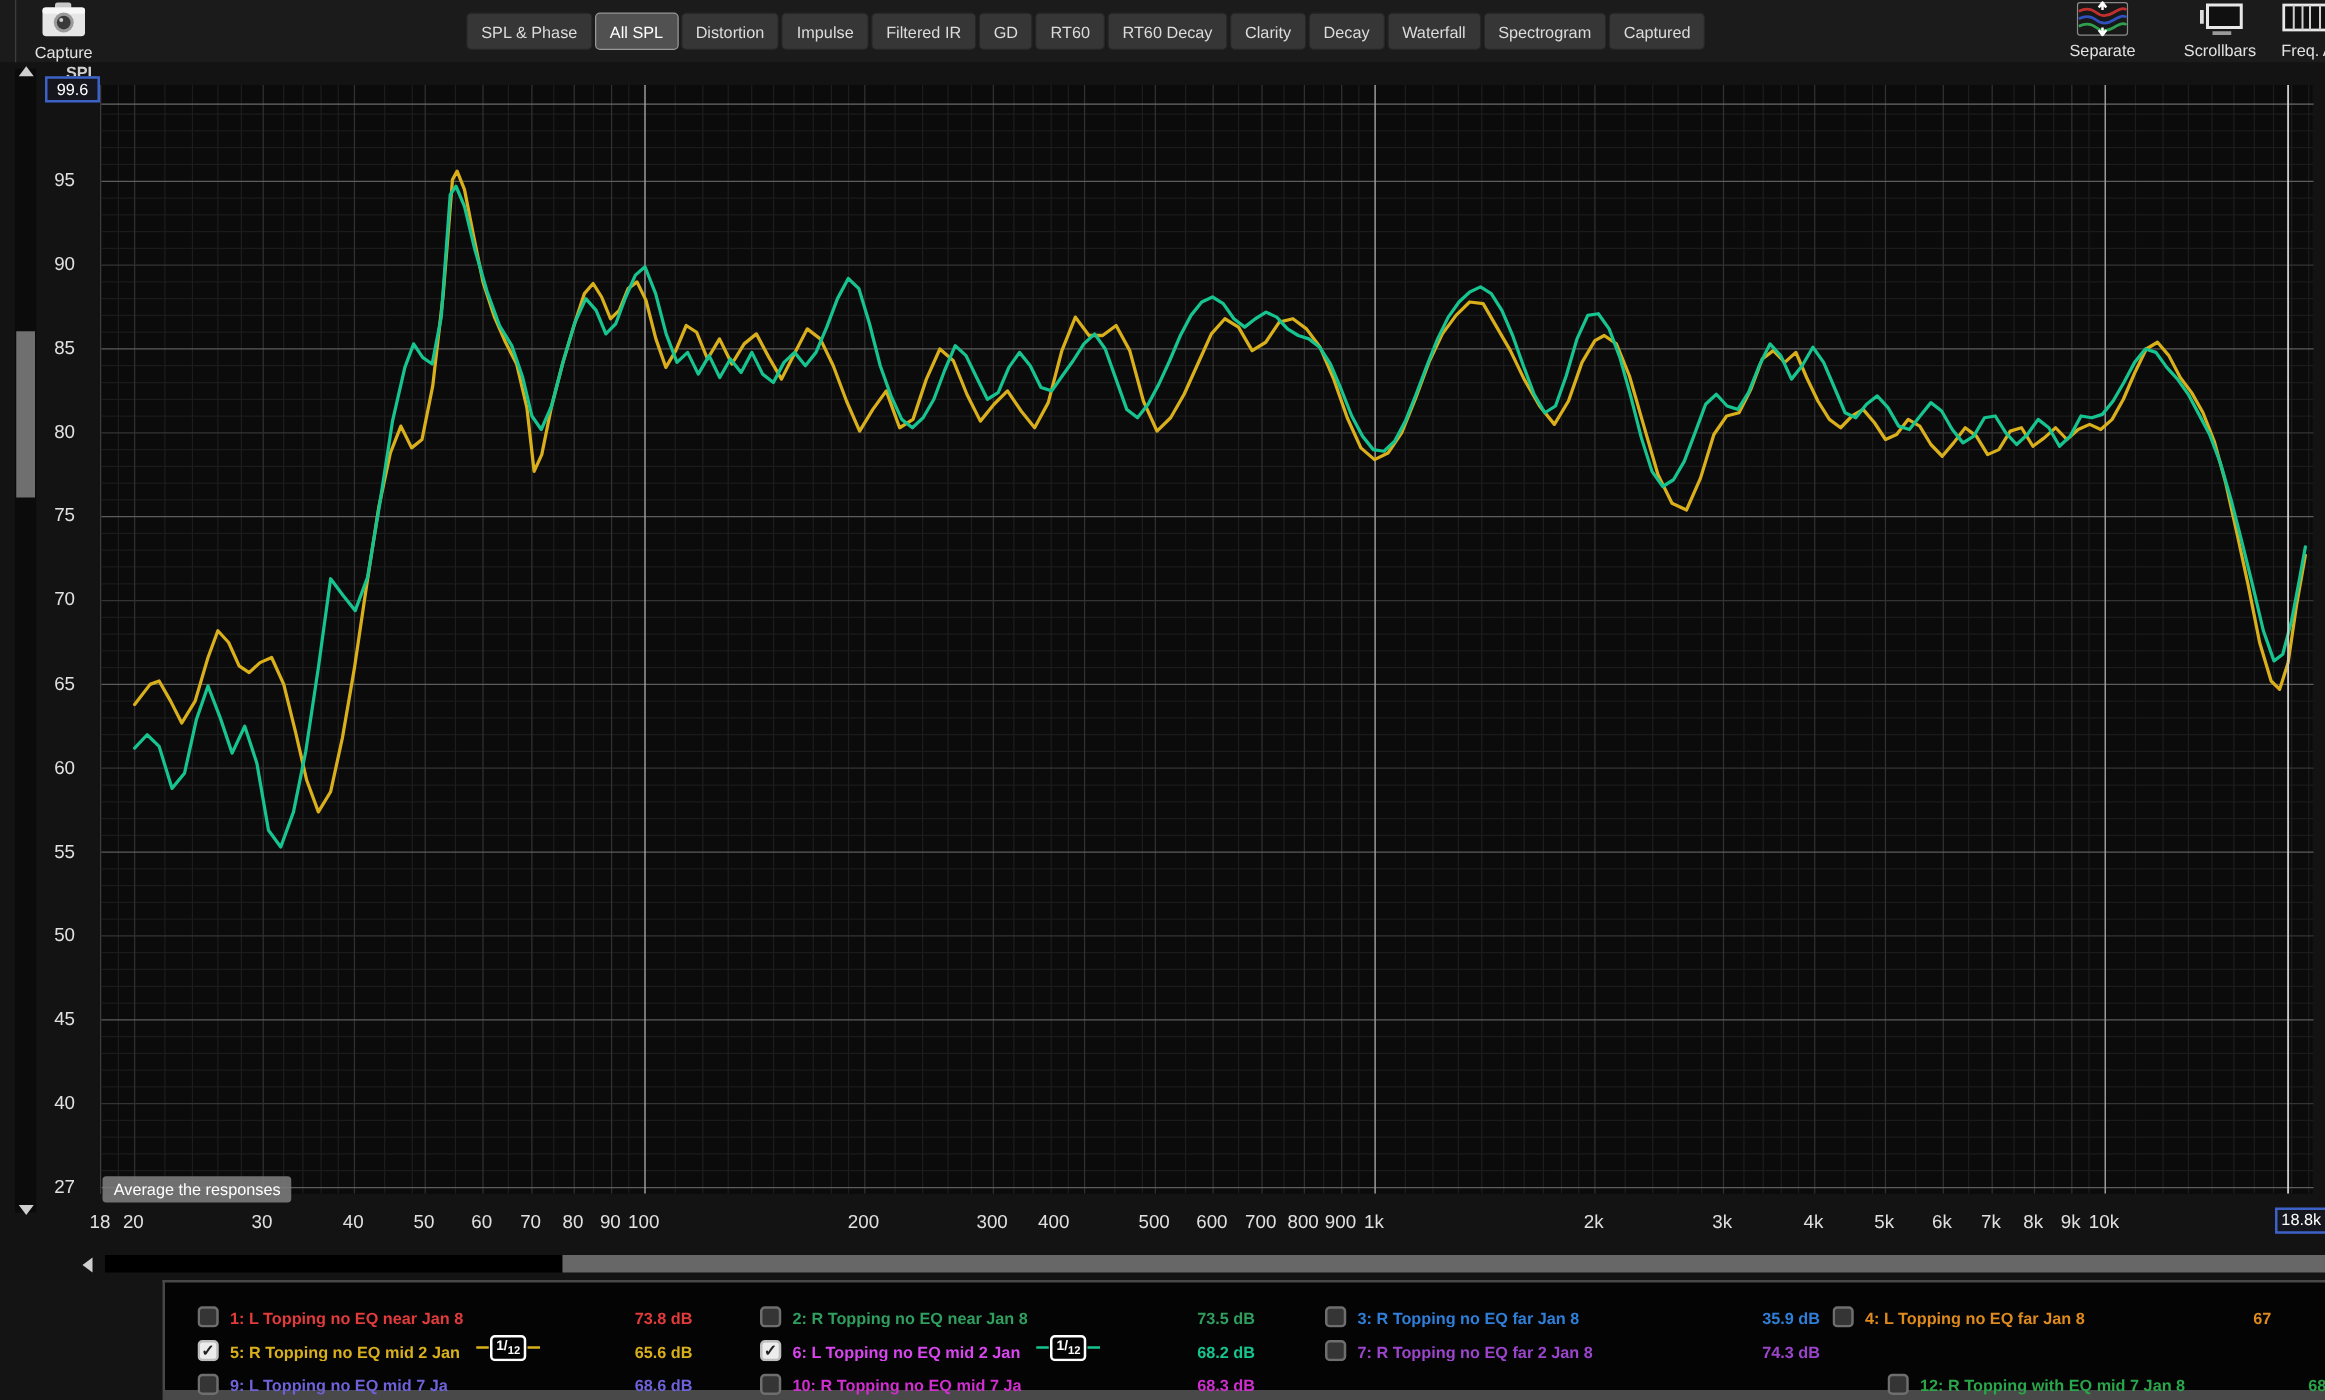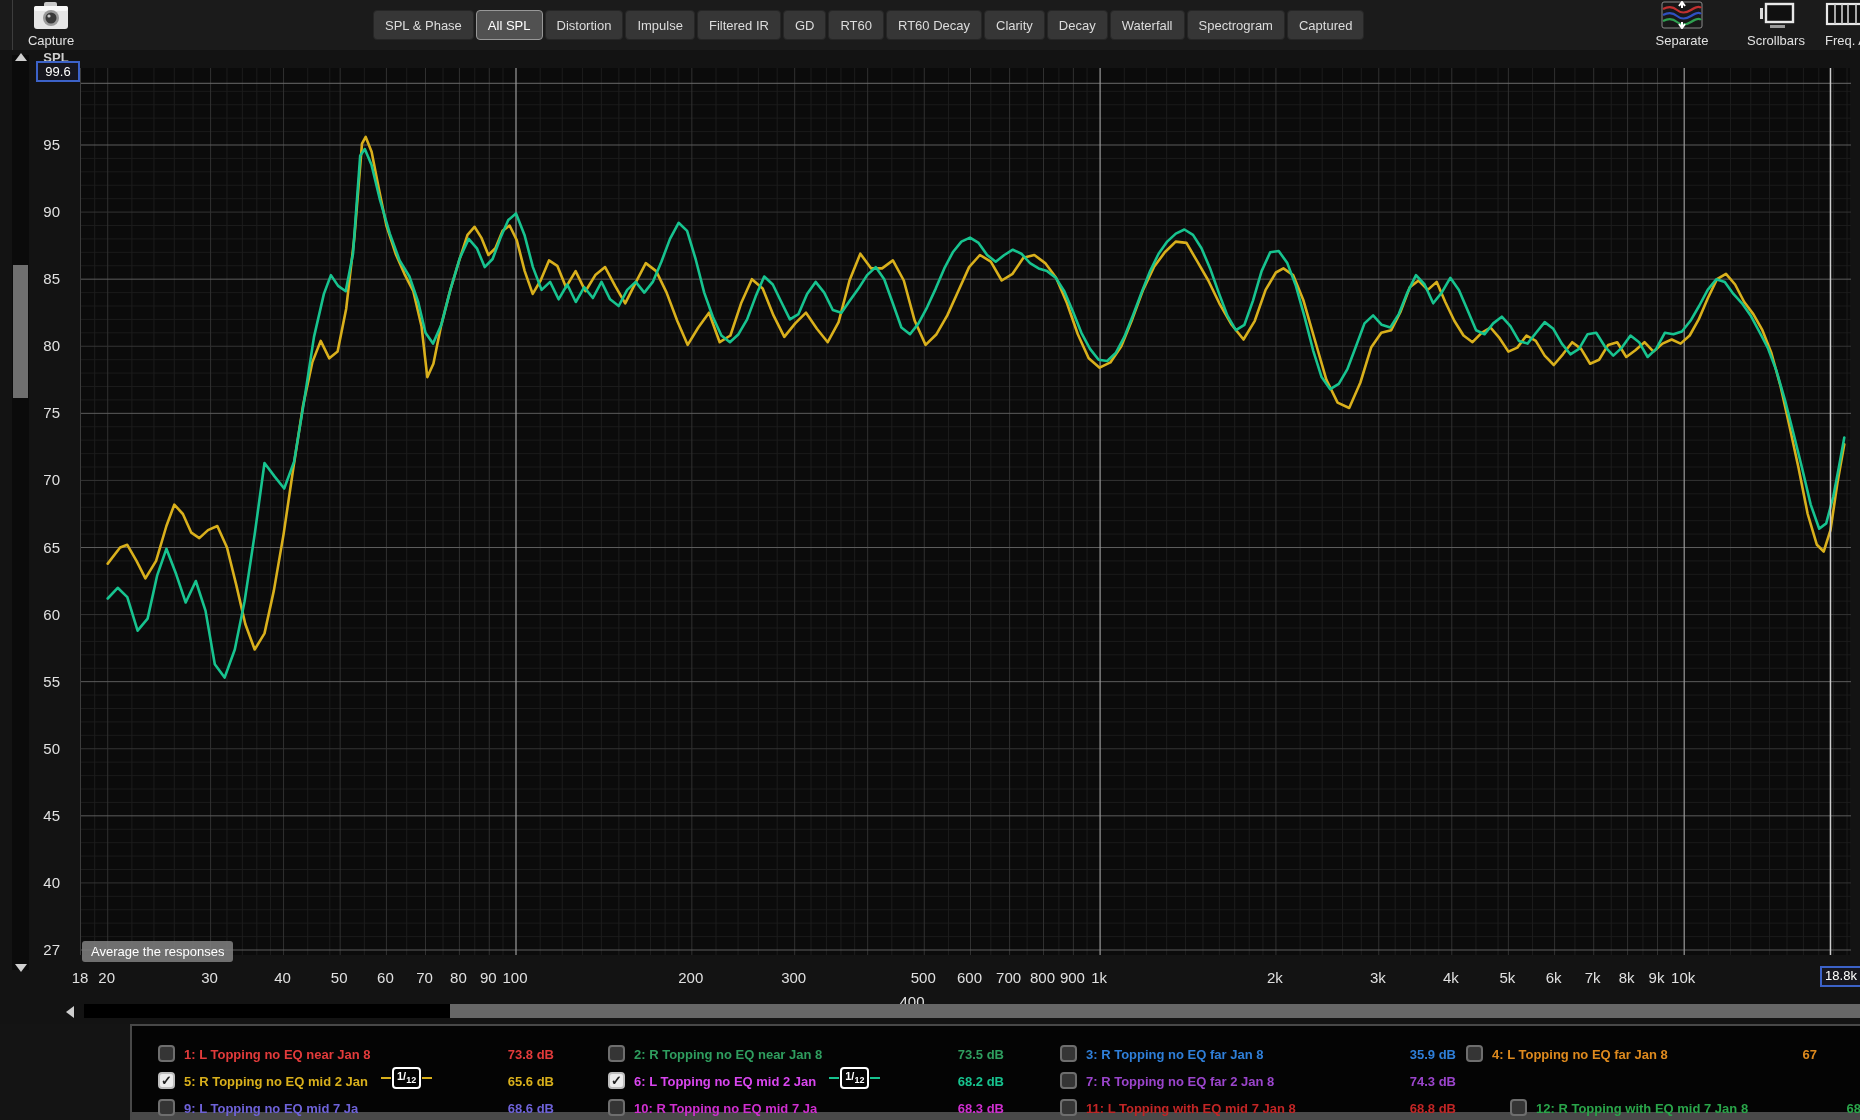--- a/index.html
+++ b/index.html
@@ -25,21 +25,21 @@
   #graph-panel { position:absolute; left:0; top:50px; width:1860px; height:974px; background:#131313; }
 
   #v-scrollbar { position:absolute; left:12px; top:5px; width:17px; height:915px; background:#0b0b0b; }
   #v-thumb { position:absolute; left:1px; top:210px; width:15px; height:133px; background:#6f6f6f; }
   .arr-up { position:absolute; left:3px; top:-2px; width:0; height:0;
             border-left:6px solid transparent; border-right:6px solid transparent; border-bottom:8px solid #cfcfcf; }
   .arr-down { position:absolute; left:3px; bottom:-2px; width:0; height:0;
             border-left:6px solid transparent; border-right:6px solid transparent; border-top:8px solid #cfcfcf; }
 
   #y-axis-title { position:absolute; left:34px; top:0px; width:44px; height:13px; overflow:hidden;
-                  color:#cfcfcf; font-size:13px; font-weight:bold; text-align:center; }
+                  color:#cfcfcf; font-size:13px; font-weight:bold; text-align:right; }
   #y-max-box { position:absolute; left:36px; top:11px; width:44px; height:21px; background:#16161e;
                border:2px solid #3c62c8; color:#fff; font-size:13px; text-align:center; line-height:17px; }
 
   #y-ticks { position:absolute; left:0; top:18px; width:64px; height:920px; }
   .y-tick { position:absolute; right:4px; width:60px; text-align:right; color:#e0e0e0; font-size:15px; }
 
   #plot-wrap { position:absolute; left:80px; top:18px; width:1770px; height:887px; background:#0b0b0b;
                border-left:1px solid #3c3c3c; }
   #plot-svg { position:absolute; left:0; top:0; }
 
@@ -346,21 +346,21 @@
       <span class="x-tick" style="left: 129.6px;">30</span>
       <span class="x-tick" style="left: 202.6px;">40</span>
       <span class="x-tick" style="left: 259.2px;">50</span>
       <span class="x-tick" style="left: 305.4px;">60</span>
       <span class="x-tick" style="left: 344.5px;">70</span>
       <span class="x-tick" style="left: 378.4px;">80</span>
       <span class="x-tick" style="left: 408.3px;">90</span>
       <span class="x-tick" style="left: 435px;">100</span>
       <span class="x-tick" style="left: 610.8px;">200</span>
       <span class="x-tick" style="left: 713.7px;">300</span>
-      <span class="x-tick" style="left: 832px; margin-top: 24px;">400</span>
+      <span class="x-tick" style="left: 763px;">400</span>
       <span class="x-tick" style="left: 843.3px;">500</span>
       <span class="x-tick" style="left: 889.5px;">600</span>
       <span class="x-tick" style="left: 928.6px;">700</span>
       <span class="x-tick" style="left: 962.5px;">800</span>
       <span class="x-tick" style="left: 992.4px;">900</span>
       <span class="x-tick" style="left: 1019.1px;">1k</span>
       <span class="x-tick" style="left: 1194.9px;">2k</span>
       <span class="x-tick" style="left: 1297.8px;">3k</span>
       <span class="x-tick" style="left: 1370.8px;">4k</span>
       <span class="x-tick" style="left: 1427.4px;">5k</span>
@@ -425,25 +425,20 @@
     <div class="lg-item" style="left: 928px; top: 12px; width: 396px;">
       <span class="lg-check"></span>
       <span class="lg-label" style="color: rgb(47, 127, 217);">3: R Topping no EQ far Jan 8</span>
       <span class="lg-value" style="color: rgb(47, 127, 217);">35.9 dB</span>
     </div>
     <div class="lg-item" style="left: 928px; top: 39px; width: 396px;">
       <span class="lg-check"></span>
       <span class="lg-label" style="color: rgb(155, 69, 204);">7: R Topping no EQ far 2 Jan 8</span>
       <span class="lg-value" style="color: rgb(155, 69, 204);">74.3 dB</span>
     </div>
-    <div class="lg-item" style="left: 928px; top: 66px; width: 396px;">
-      <span class="lg-check"></span>
-      <span class="lg-label" style="color: rgb(194, 38, 38);">11: L Topping with EQ mid 7 Jan 8</span>
-      <span class="lg-value" style="color: rgb(194, 38, 38);">68.8 dB</span>
-    </div>
     <div class="lg-item" style="left: 1334px; top: 12px; width: 351px;">
       <span class="lg-check"></span>
       <span class="lg-label" style="color: rgb(222, 138, 30);">4: L Topping no EQ far Jan 8</span>
       <span class="lg-value" style="color: rgb(222, 138, 30);">67</span>
     </div>
     <div class="lg-item" style="left: 1378px; top: 66px; width: 351px;">
       <span class="lg-check"></span>
       <span class="lg-label" style="color: rgb(42, 165, 74);">12: R Topping with EQ mid 7 Jan 8</span>
       <span class="lg-value" style="color: rgb(42, 165, 74);">68</span>
     </div>

